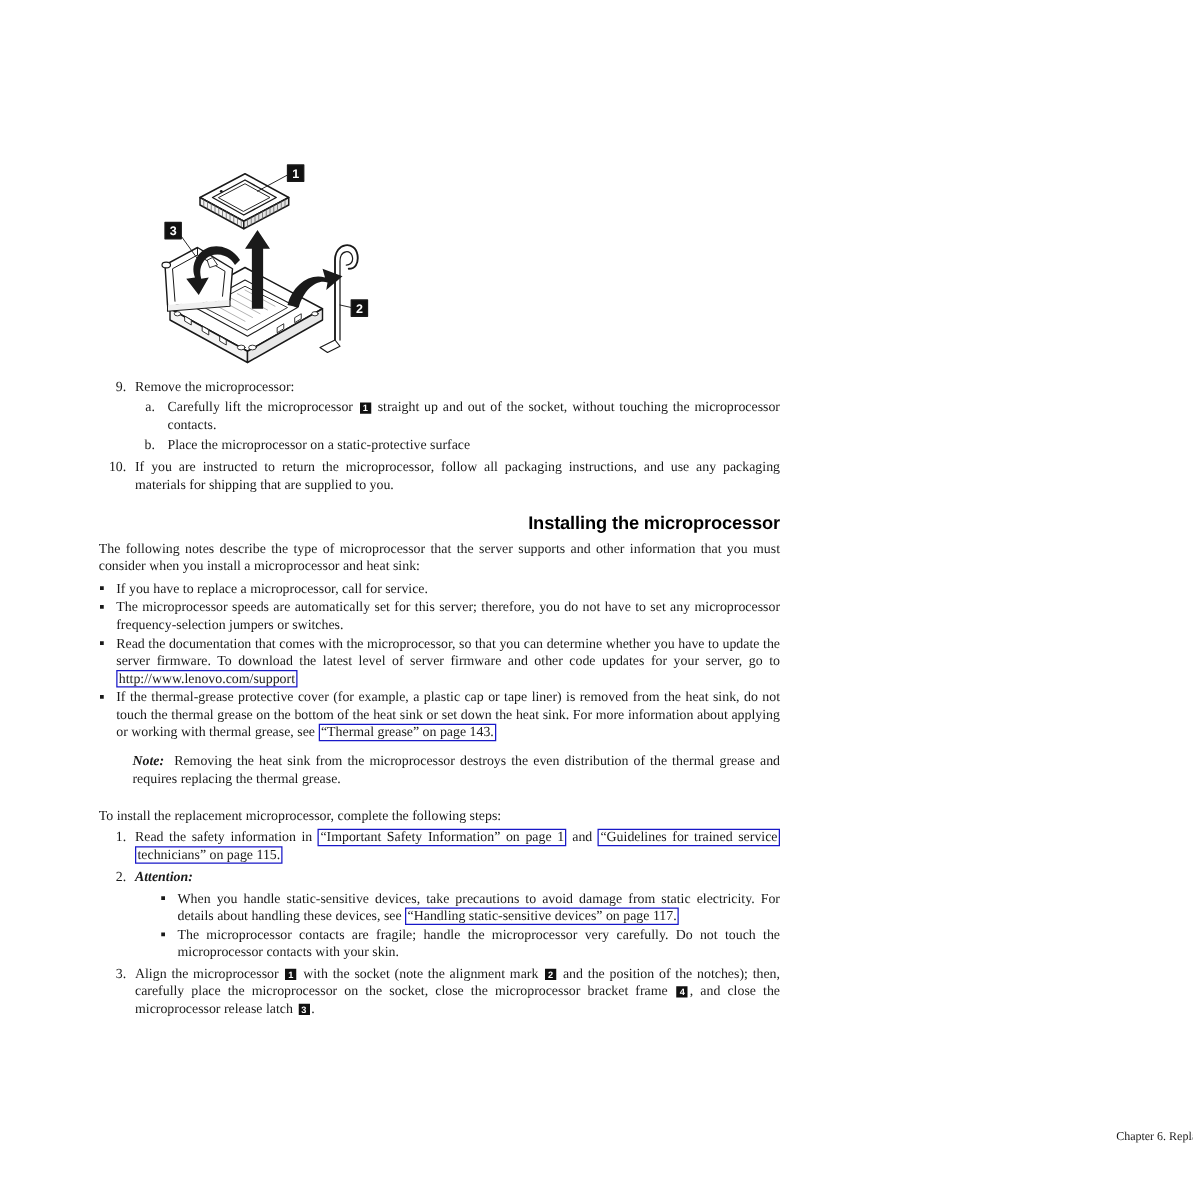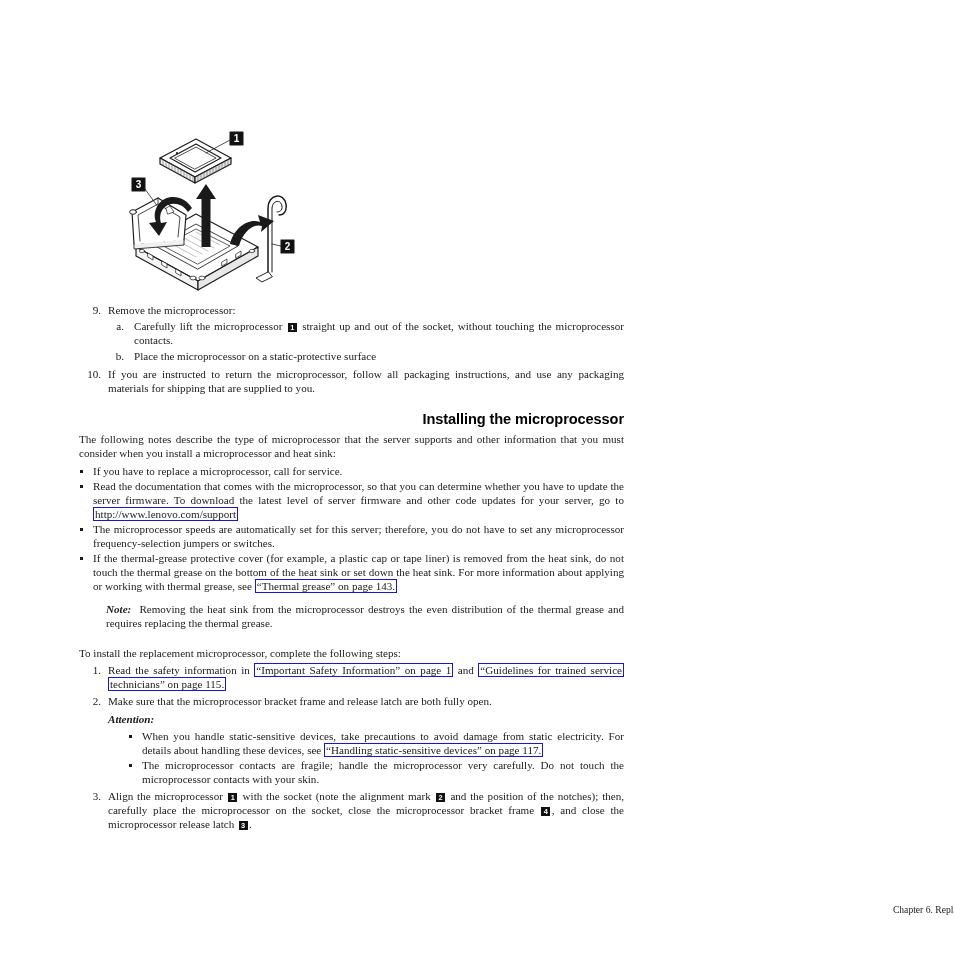--- a/index.html
+++ b/index.html
@@ -369,27 +369,27 @@
 
     <div>
 
       <div class="blist-row">
         <span class="bullet"><span class="bullet-glyph"></span></span>
         <div class="txt">If you have to replace a microprocessor, call for service.</div>
       </div>
 
       <div class="blist-row">
         <span class="bullet"><span class="bullet-glyph"></span></span>
+        <div class="txt">The microprocessor speeds are automatically set for this server; therefore, you do not have to set any microprocessor frequency-selection jumpers or switches.</div>
+      </div>
+
+      <div class="blist-row">
+        <span class="bullet"><span class="bullet-glyph"></span></span>
         <div class="txt"><span>Read the documentation that comes with the microprocessor, so that you can determine whether you have to update the server firmware. To download the latest level of server firmware and other code updates for your server, go to</span>
           <a class="xref" href="#">http://www.lenovo.com/support</a></div>
-      </div>
-
-      <div class="blist-row">
-        <span class="bullet"><span class="bullet-glyph"></span></span>
-        <div class="txt">The microprocessor speeds are automatically set for this server; therefore, you do not have to set any microprocessor frequency-selection jumpers or switches.</div>
       </div>
 
       <div class="blist-row">
         <span class="bullet"><span class="bullet-glyph"></span></span>
         <div class="txt"><span>If the thermal-grease protective cover (for example, a plastic cap or tape liner) is removed from the heat sink, do not touch the thermal grease on the bottom of the heat sink or set down the heat sink. For more information about applying or working with thermal grease, see</span>
           <a class="xref" href="#">“Thermal grease” on page 143.</a></div>
       </div>
     </div>
 
     <div class="sp-md"></div>
@@ -407,21 +407,20 @@
       <div class="olist-row">
         <div class="marker txt">1.</div>
         <div class="txt"><span>Read the safety information in</span>
           <a class="xref" href="#">“Important Safety Information” on page 1</a>
           <span>and</span>
           <a class="xref" href="#">“Guidelines for trained service technicians” on page 115.</a></div>
       </div>
 
       <div class="olist-row" style="margin-top:3px;">
         <div class="marker txt">2.</div>
-        <div class="txt">Make sure that the microprocessor bracket frame and release latch are both fully open.</div>
 
         <div style="margin-top:4px;">
           <div class="txt bold">Attention:</div>
 
           <div style="margin-left:20px; margin-top:3px;">
 
             <div class="blist-row">
               <span class="bullet"><span class="bullet-glyph"></span></span>
               <div class="txt"><span>When you handle static-sensitive devices, take precautions to avoid damage from static electricity. For details about handling these devices, see</span>
                 <a class="xref" href="#">“Handling static-sensitive devices” on page 117.</a></div>

